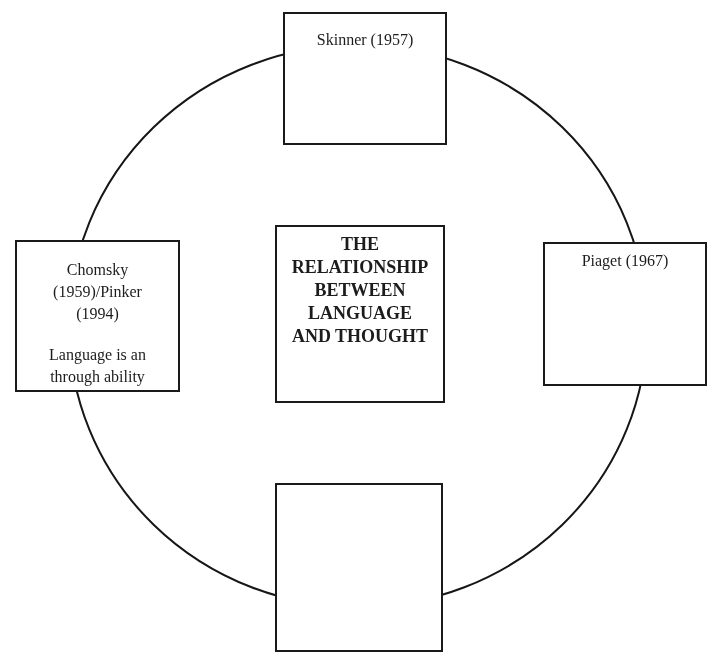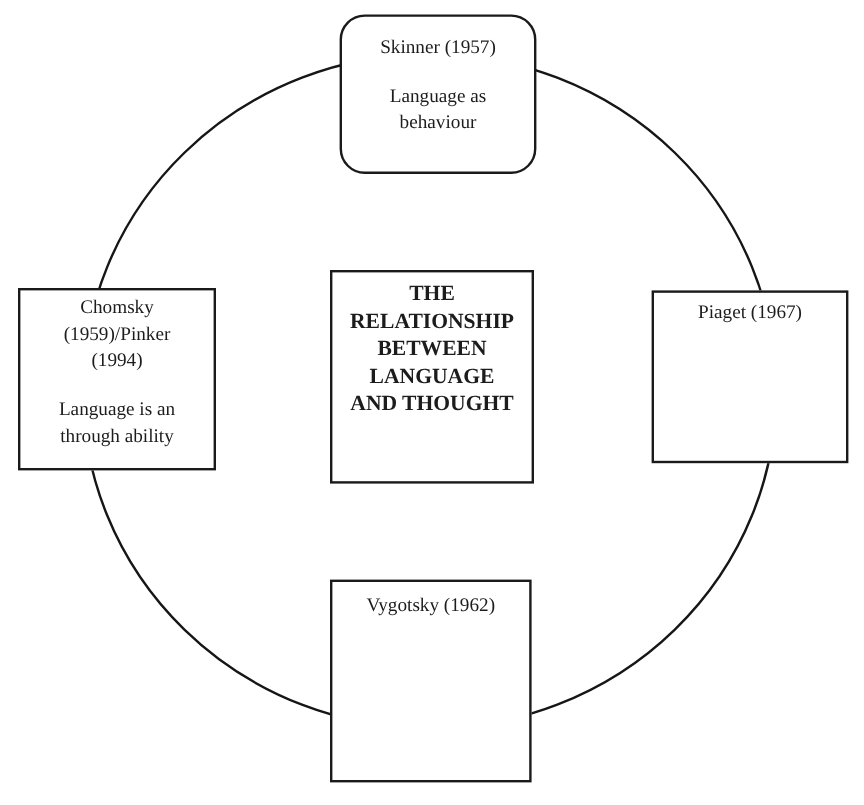--- a/index.html
+++ b/index.html
@@ -33,44 +33,42 @@
     line-height: 22px;
   }
   .node-box .box-title,
   .node-box .box-body {
     white-space: pre-line;
   }
   .node-box .box-title {
     margin-bottom: 19px;
   }
   
-  #box-skinner   { left: 283px; top: 12px;  width: 164px; height: 133px; padding-top: 15px; border-radius: 21px; }
+  #box-skinner   { left: 283px; top: 12px;  width: 164px; height: 133px; padding-top: 15px; }
   
-  #box-chomsky   { left: 15px;  top: 240px; width: 165px; height: 152px; padding-top: 4px; }
+  #box-chomsky   { left: 15px;  top: 240px; width: 165px; height: 152px; padding-top: 17px; }
   
   #box-central   { left: 275px; top: 225px; width: 170px; height: 178px; padding-top: 6px;
                    font-weight: bold; font-size: 18px; line-height: 23px; }
   
   #box-piaget    { left: 543px; top: 242px; width: 164px; height: 144px; padding-top: 6px; }
   
   #box-vygotsky  { left: 275px; top: 483px; width: 168px; height: 169px; padding-top: 9px; }
 </style>
 </head>
 <body>
 
 <div id="canvas">
 
   <svg id="circle-layer" viewBox="0 0 720 671" xmlns="http://www.w3.org/2000/svg">
     <ellipse cx="358" cy="326" rx="289" ry="281" fill="none" stroke="#161616" stroke-width="2"></ellipse>
   </svg>
 
   <div class="node-box" id="box-skinner">
     <div class="box-title">Skinner (1957)</div>
-    <div class="box-body">Language as
-behaviour</div>
   </div>
 
   <div class="node-box" id="box-chomsky">
     <div class="box-title">Chomsky
 (1959)/Pinker
 (1994)</div>
     <div class="box-body">Language is an
 through ability</div>
   </div>
 
@@ -80,16 +78,15 @@
 BETWEEN
 LANGUAGE
 AND THOUGHT</div>
   </div>
 
   <div class="node-box" id="box-piaget">
     <div class="box-title">Piaget (1967)</div>
   </div>
 
   <div class="node-box" id="box-vygotsky">
-    <div class="box-title">Vygotsky (1962)</div>
   </div>
 
 </div>
 
 </body></html>

